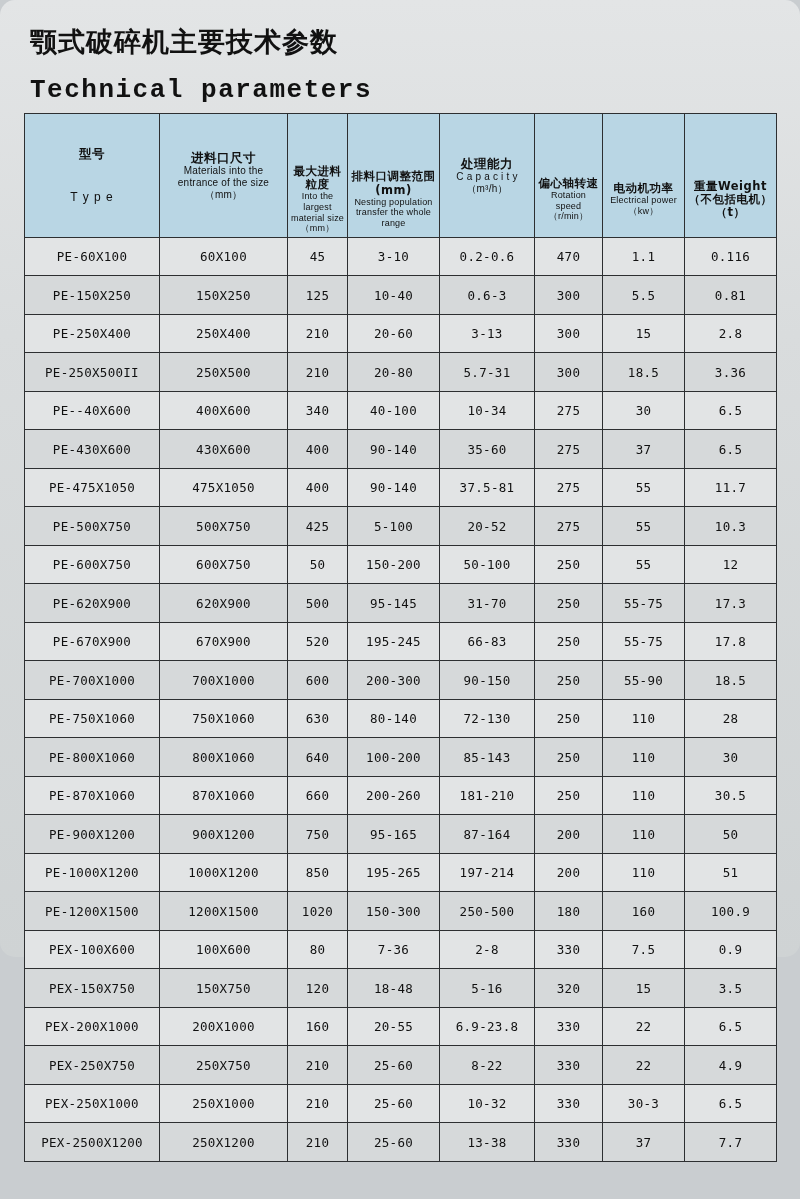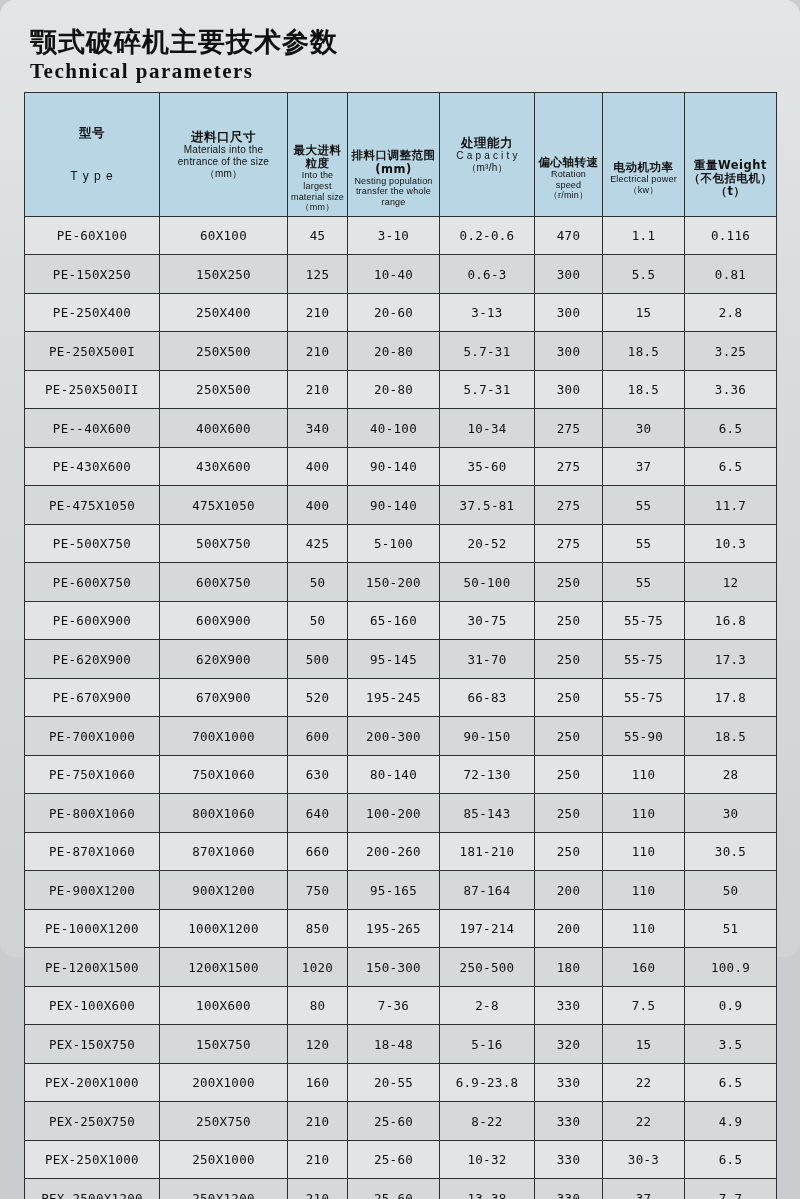--- a/index.html
+++ b/index.html
@@ -25,26 +25,26 @@
   .title-cn {
     font-family: "DejaVu Sans", sans-serif;
     font-size: 27px;
     font-weight: bold;
     color: #111;
     letter-spacing: 1px;
     line-height: 1.15;
     margin: 6px 0 0 6px;
   }
   .title-en {
-    font-family: Liberation Serif, serif;
-    font-size: 21px;
+    font-family: Liberation Mono, monospace;
+    font-size: 26px;
     font-weight: bold;
     color: #111;
     letter-spacing: 1.5px;
-    margin: 2px 0 8px 6px;
+    margin: 18px 0 8px 6px;
   }
   table.params {
     border-collapse: collapse;
     width: 752px;
     table-layout: fixed;
     margin: 0 auto;
     background: #dfe1e2;
   }
   table.params th, table.params td {
     border: 1px solid #2d2f31;
@@ -166,30 +166,20 @@
           <td class="col-type">PE-250X400</td>
           <td>250X400</td>
           <td>210</td>
           <td>20-60</td>
           <td>3-13</td>
           <td>300</td>
           <td>15</td>
           <td>2.8</td>
         </tr>
         <tr>
-          <td class="col-type">PE-250X500I</td>
-          <td>250X500</td>
-          <td>210</td>
-          <td>20-80</td>
-          <td>5.7-31</td>
-          <td>300</td>
-          <td>18.5</td>
-          <td>3.25</td>
-        </tr>
-        <tr>
           <td class="col-type">PE-250X500II</td>
           <td>250X500</td>
           <td>210</td>
           <td>20-80</td>
           <td>5.7-31</td>
           <td>300</td>
           <td>18.5</td>
           <td>3.36</td>
         </tr>
         <tr>
@@ -236,30 +226,20 @@
           <td class="col-type">PE-600X750</td>
           <td>600X750</td>
           <td>50</td>
           <td>150-200</td>
           <td>50-100</td>
           <td>250</td>
           <td>55</td>
           <td>12</td>
         </tr>
         <tr>
-          <td class="col-type">PE-600X900</td>
-          <td>600X900</td>
-          <td>50</td>
-          <td>65-160</td>
-          <td>30-75</td>
-          <td>250</td>
-          <td>55-75</td>
-          <td>16.8</td>
-        </tr>
-        <tr>
           <td class="col-type">PE-620X900</td>
           <td>620X900</td>
           <td>500</td>
           <td>95-145</td>
           <td>31-70</td>
           <td>250</td>
           <td>55-75</td>
           <td>17.3</td>
         </tr>
         <tr>

